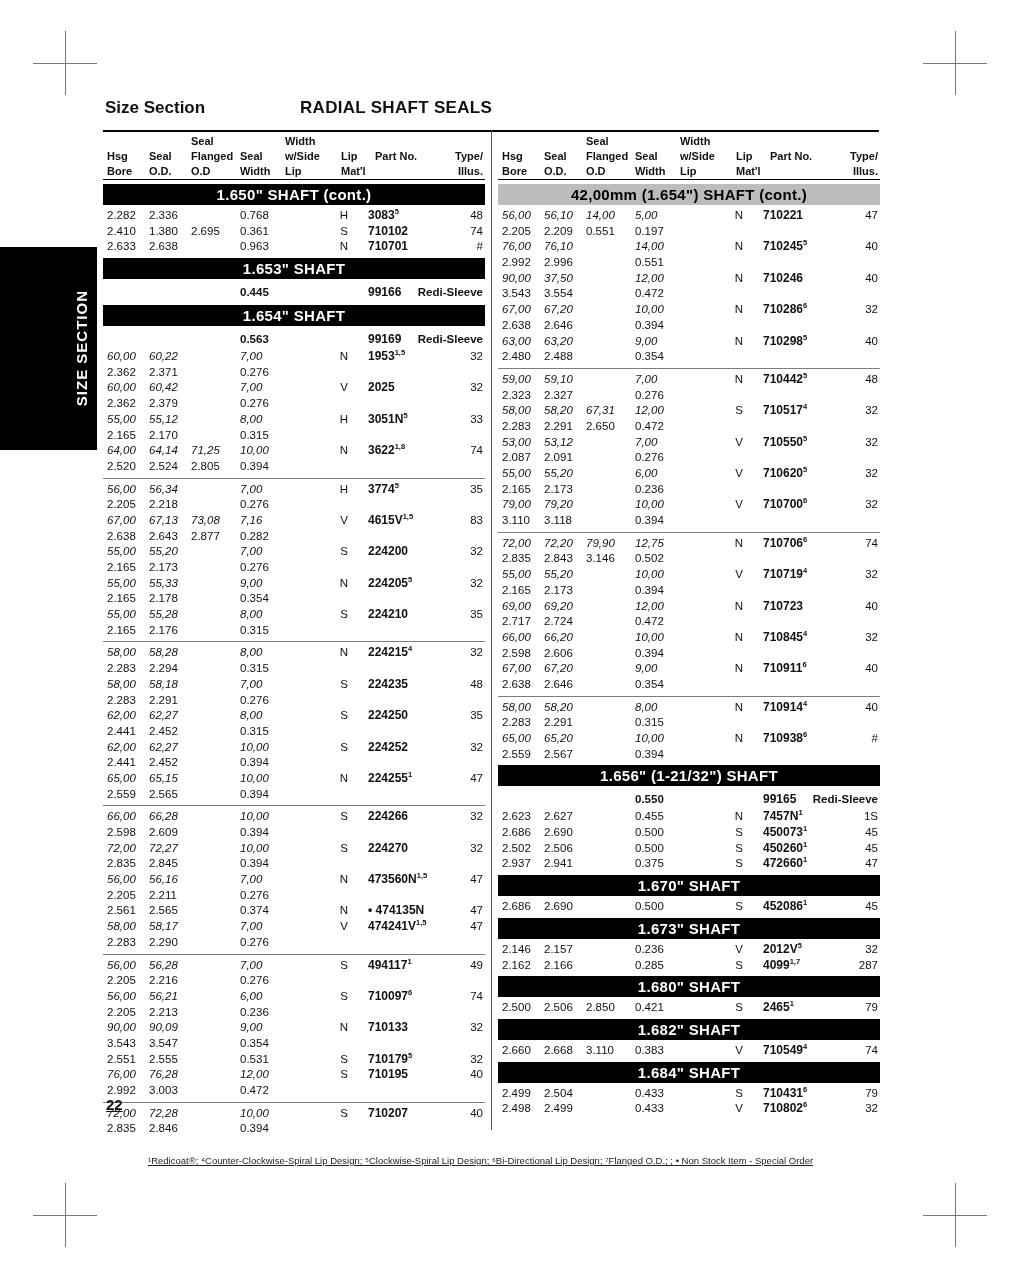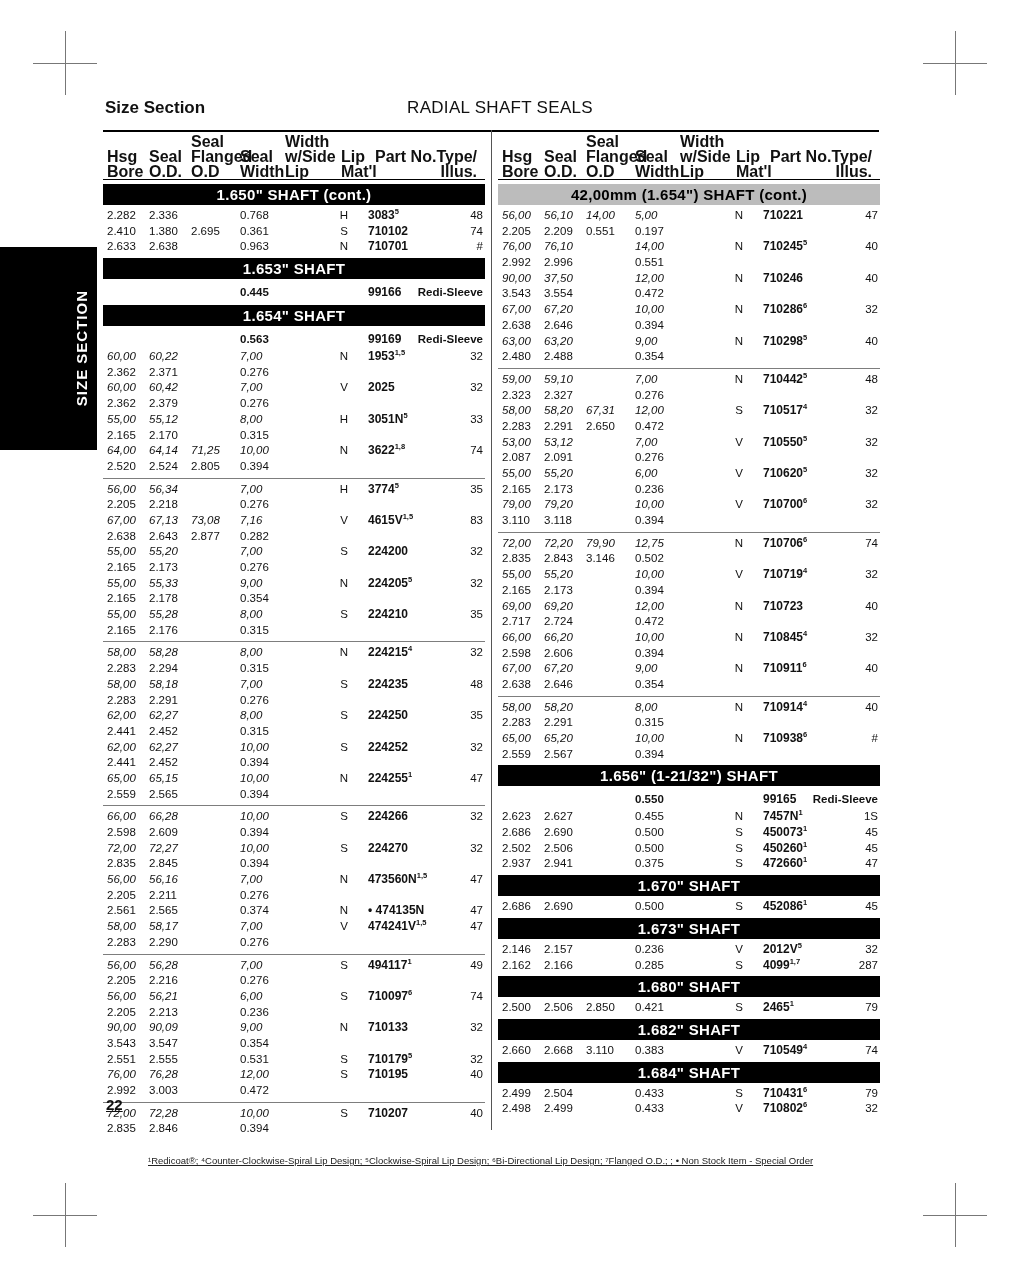--- a/index.html
+++ b/index.html
@@ -7,30 +7,30 @@
     width:1019px;height:1280px;position:relative;background:#ffffff;
     font-family:"Liberation Sans", sans-serif;color:#111;
     -webkit-font-smoothing:antialiased;
   }
   
   .cmark{position:absolute;width:64px;height:64px;}
   .cmark .h{position:absolute;left:0;right:0;top:50%;height:1px;background:#777;}
   .cmark .v{position:absolute;top:0;bottom:0;left:50%;width:1px;background:#777;}
   
   .sec-label{position:absolute;left:105px;top:98px;font-size:17px;font-weight:bold;}
-  .page-title{position:absolute;left:300px;top:98px;width:400px;text-align:center;font-size:17px;font-weight:normal;letter-spacing:.3px;}
+  .page-title{position:absolute;left:300px;top:98px;width:400px;text-align:left;font-size:17px;font-weight:bold;letter-spacing:.3px;}
   
   .top-rule{position:absolute;left:103px;top:130px;width:776px;border-top:2px solid #000;}
   .vline{position:absolute;left:491px;top:130px;height:1000px;border-left:1px solid #555;}
   
-  .thead{position:absolute;top:134px;width:382px;height:45px;font-size:16px;font-weight:bold;border-bottom:1px solid #000;}
+  .thead{position:absolute;top:134px;width:382px;height:45px;font-size:11px;font-weight:bold;border-bottom:1px solid #000;}
   .thead .hl{position:relative;height:15px;line-height:15px;}
   .thead span{position:absolute;white-space:nowrap;}
   .h0{left:4px;} .h1{left:46px;} .h2{left:88px;} .h3{left:137px;}
-  .h4{left:182px;} .h5{left:238px;} .h6{left:272px;} .h7{right:8px;text-align:right;}
+  .h4{left:182px;} .h5{left:238px;} .h6{left:272px;} .h7{right:2px;text-align:right;}
   
   .col{position:absolute;top:181px;width:382px;}
   .line{position:relative;height:15.7px;line-height:15.7px;font-size:11.5px;white-space:nowrap;}
   .line span{position:absolute;}
   .cb{left:4px;} .co{left:46px;} .cf{left:88px;} .cw{left:137px;}
   .cl{left:228px;width:26px;text-align:center;}
   .cp{left:265px;font-weight:bold;font-size:12px;}
   .ct{right:2px;text-align:right;}
   .it{font-style:italic;}
   .cp sup{font-size:7.5px;line-height:0;}

